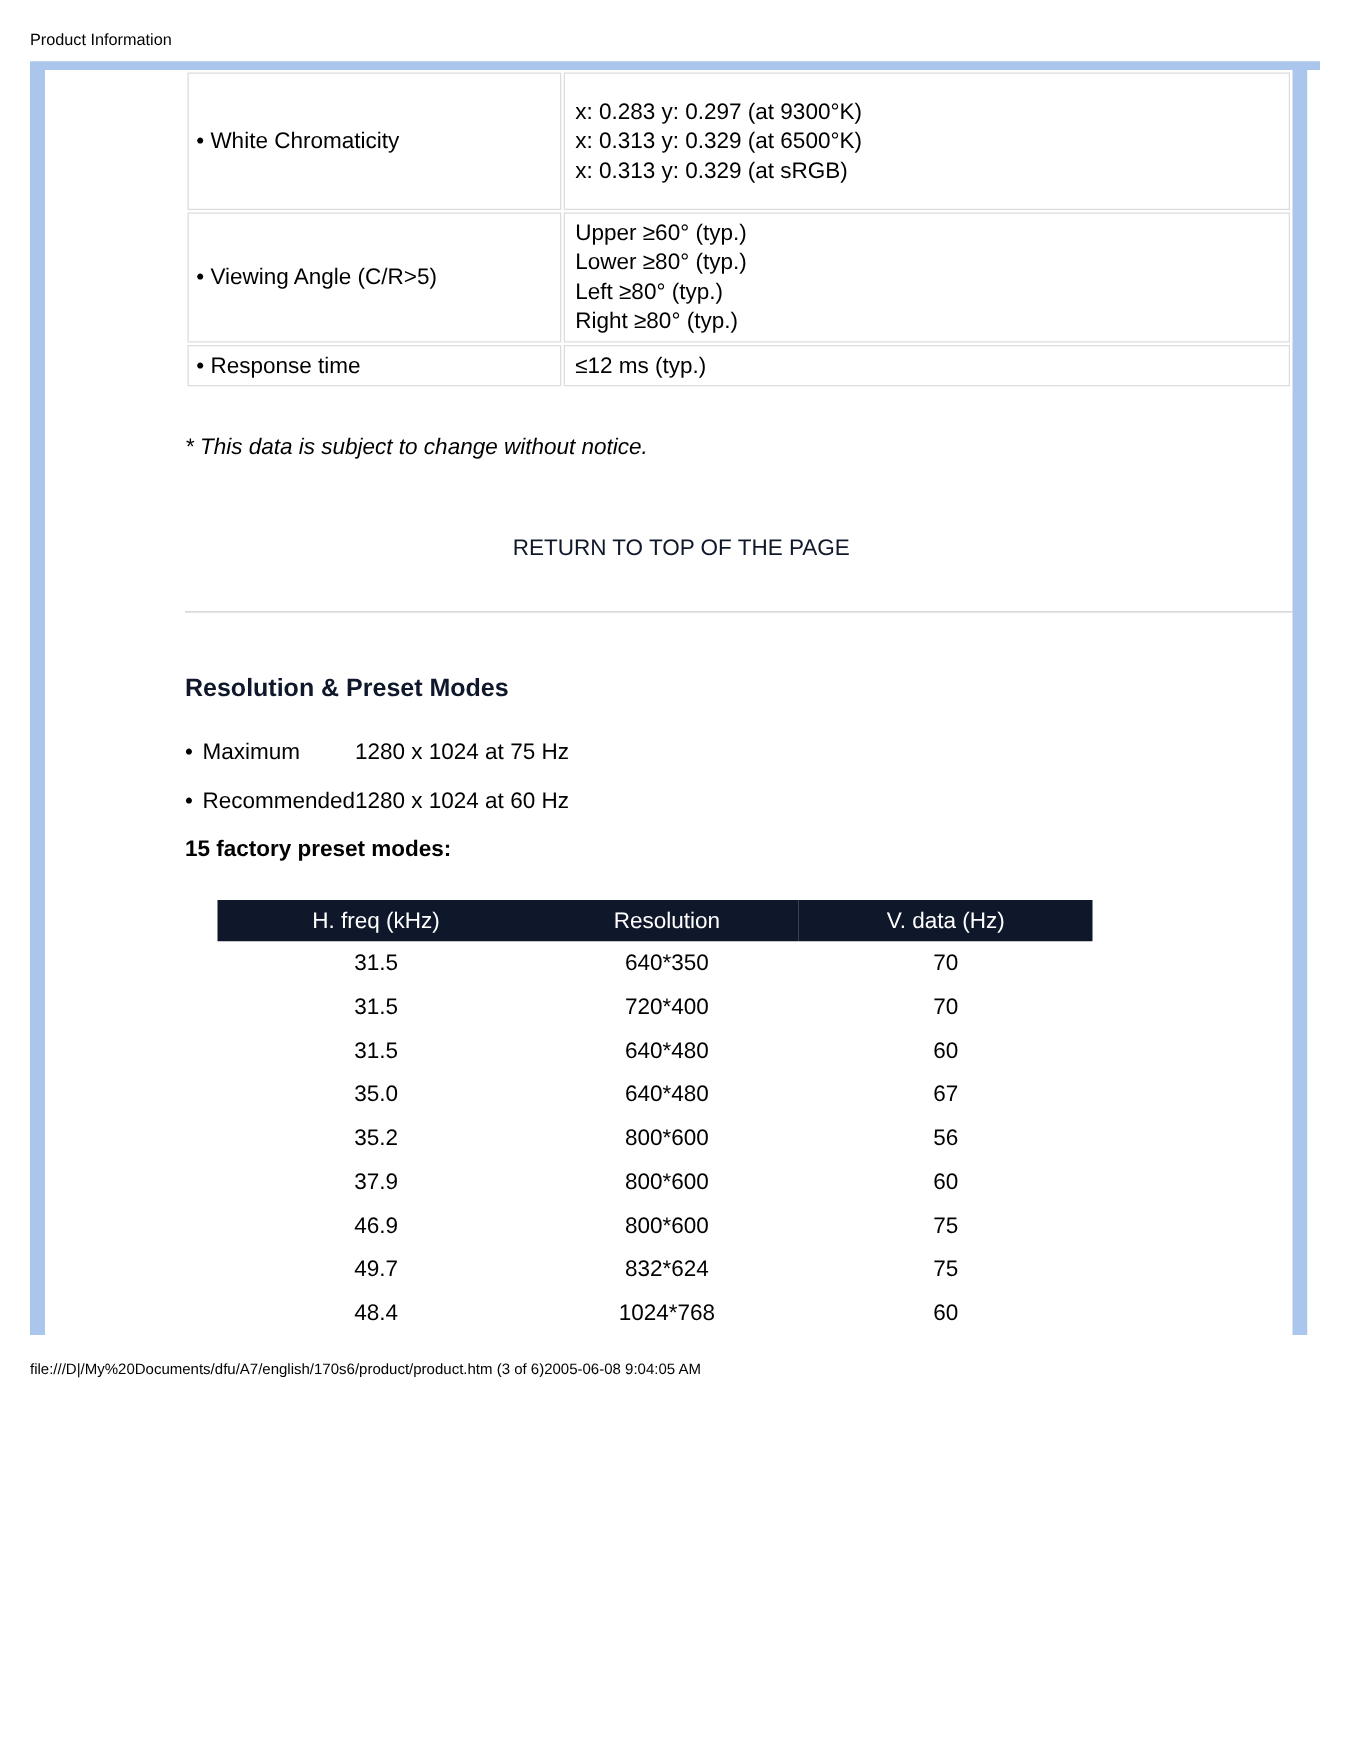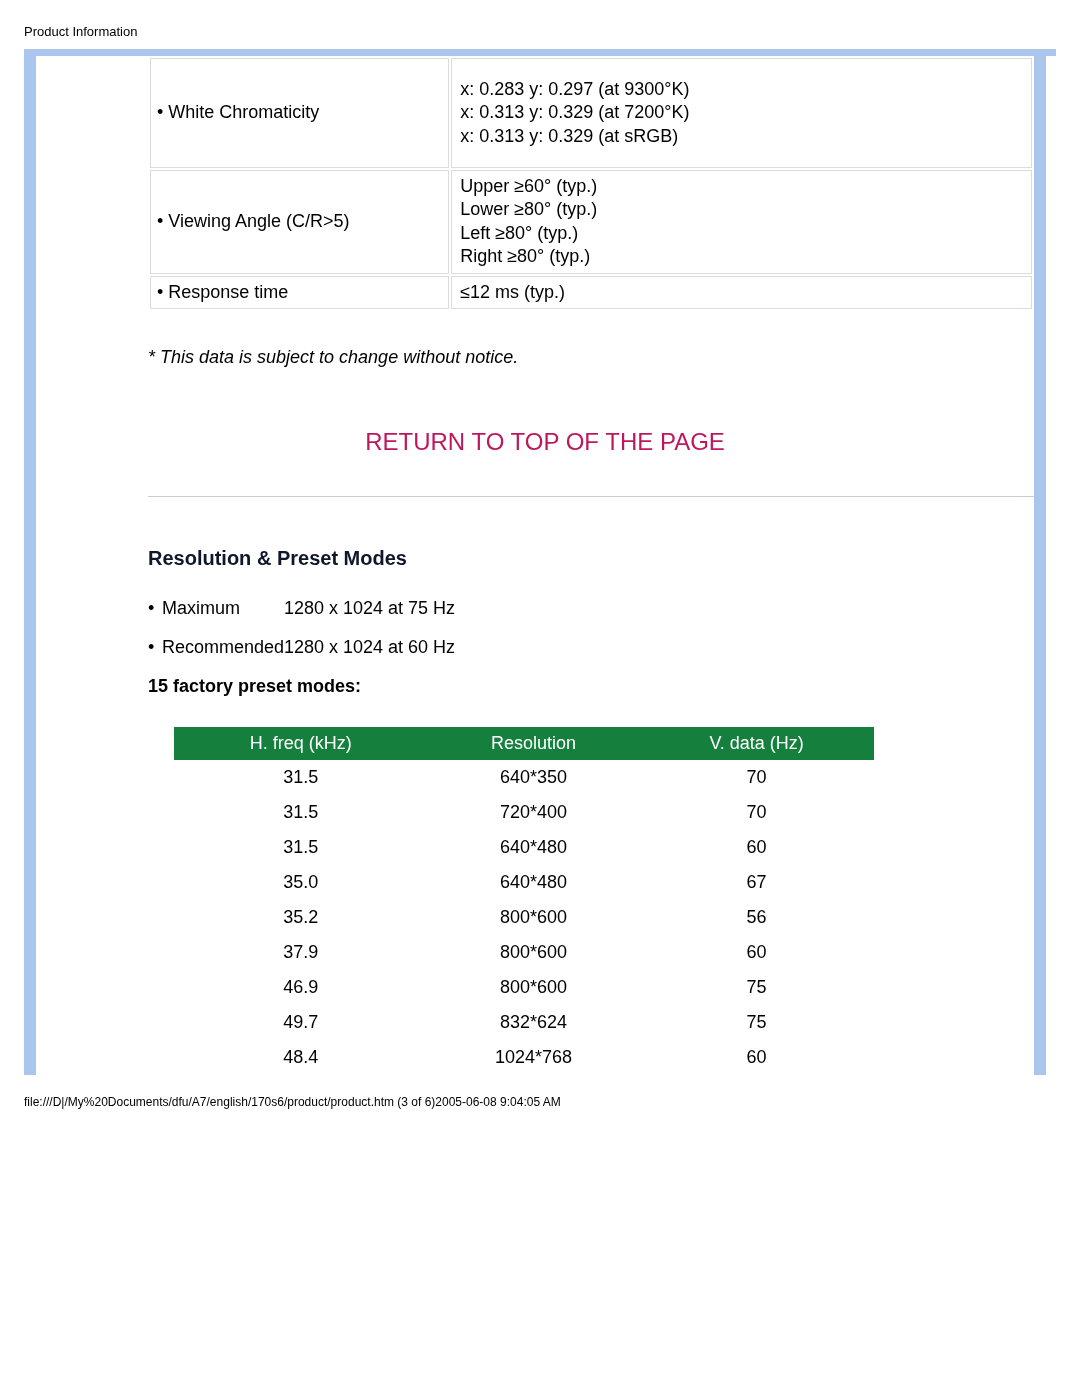--- a/index.html
+++ b/index.html
@@ -61,22 +61,22 @@
   table.spec tr.med td { height: 90px; }
 
   .notice {
     margin: 36px 0 60px 0;
     font-style: italic;
     font-size: 18px;
   }
 
   .return-link {
     text-align: center;
-    color: #be185d;
-    font-size: 24px;
+    color: #0f172a;
+    font-size: 18px;
     margin-bottom: 40px;
     margin-left: 20px;
   }
 
   .hr { border-top: 1px solid #ccc; margin: 0 0 50px 0; }
 
   .h2blue {
     color: #0f172a;
     font-weight: bold;
     font-size: 20px;
@@ -101,21 +101,21 @@
   .kv-row .k { width: 122px; }
   .kv-row .v { }
 
   
   .modes-wrap { margin-left: 26px; }
   table.modes {
     width: 700px;
     border-collapse: collapse;
   }
   table.modes th {
-    background: #15803d;
+    background: #0f172a;
     color: #fff;
     font-weight: normal;
     font-size: 18px;
     padding: 6px 0;
     text-align: center;
   }
   table.modes td {
     text-align: center;
     font-size: 18px;
     padding: 7px 0;
@@ -136,21 +136,21 @@
     <div class="left-bar"></div>
 
     <div class="content">
 
       <div class="indent">
         <table class="spec">
           <tbody id="spec-body">
               <tr class="tall">
                 <td class="label">• White Chromaticity</td>
                 <td style="white-space: pre-line;">x: 0.283 y: 0.297 (at 9300°K)
-x: 0.313 y: 0.329 (at 7200°K)
+x: 0.313 y: 0.329 (at 6500°K)
 x: 0.313 y: 0.329 (at sRGB)</td>
               </tr>
               <tr class="med">
                 <td class="label">• Viewing Angle (C/R&gt;5)</td>
                 <td style="white-space: pre-line;">Upper ≥60° (typ.)
 Lower ≥80° (typ.)
 Left ≥80° (typ.)
 Right ≥80° (typ.)</td>
               </tr>
               <tr>

